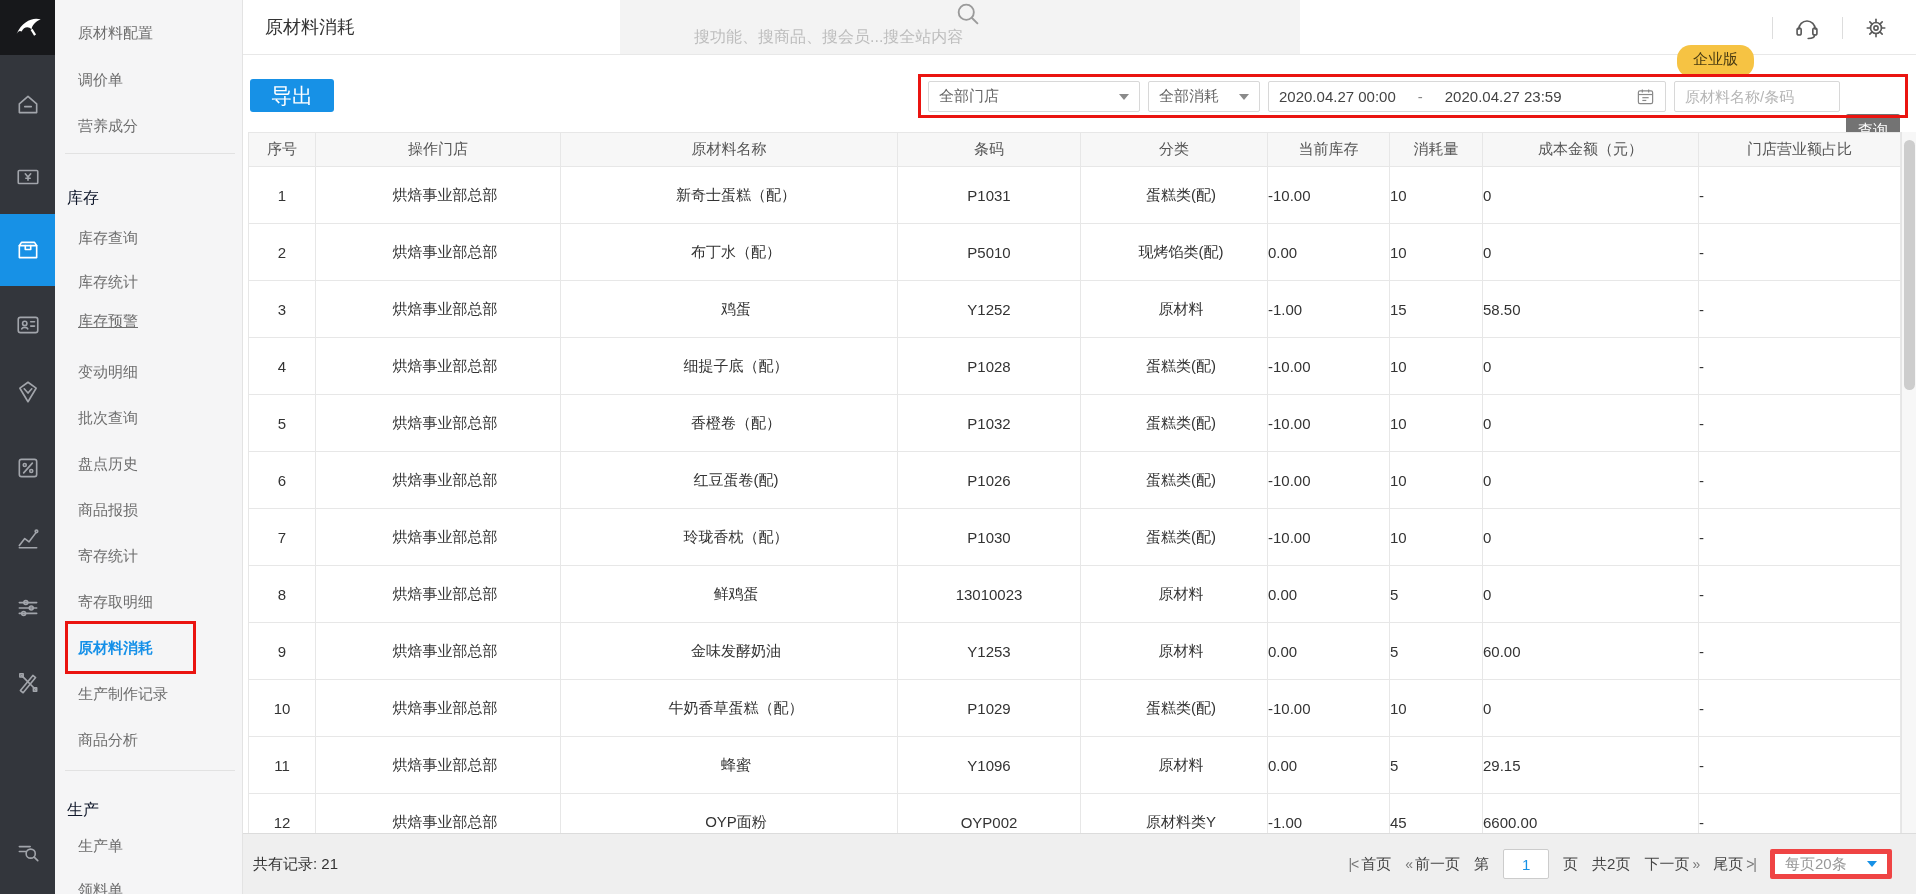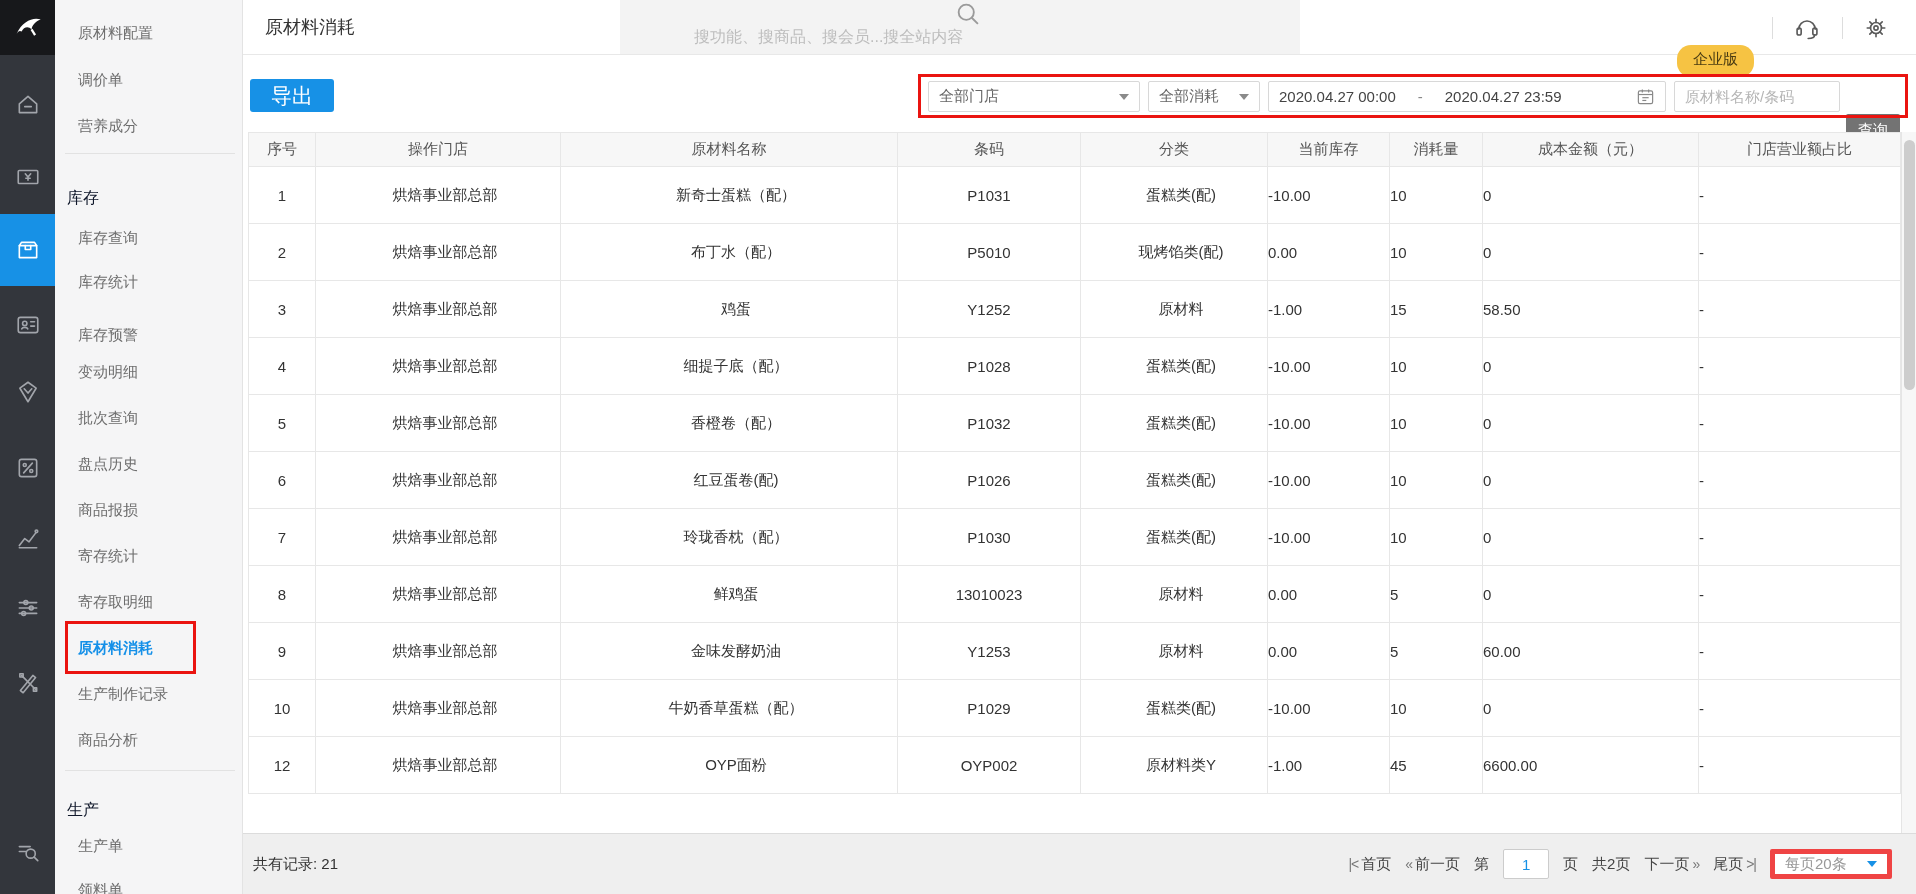--- a/index.html
+++ b/index.html
@@ -162,21 +162,21 @@
 </div>
 
 <div id="sidebar">
     <div class="side-item" style="top: 18px;">原材料配置</div>
     <div class="side-item" style="top: 65px;">调价单</div>
     <div class="side-item" style="top: 111px;">营养成分</div>
     <div class="side-divider" style="top: 153px;"></div>
     <div class="side-section" style="top: 175px;">库存</div>
     <div class="side-item" style="top: 223px;">库存查询</div>
     <div class="side-item" style="top: 267px;">库存统计</div>
-    <div class="side-item" style="top: 320px;">库存预警</div>
+    <div class="side-item" style="top: 306px; text-decoration: underline;">库存预警</div>
     <div class="side-item" style="top: 357px;">变动明细</div>
     <div class="side-item" style="top: 403px;">批次查询</div>
     <div class="side-item" style="top: 449px;">盘点历史</div>
     <div class="side-item" style="top: 495px;">商品报损</div>
     <div class="side-item" style="top: 541px;">寄存统计</div>
     <div class="side-item" style="top: 587px;">寄存取明细</div>
     <div class="side-item active" style="top: 633px;">原材料消耗</div>
     <div class="side-item" style="top: 679px;">生产制作记录</div>
     <div class="side-item" style="top: 725px;">商品分析</div>
     <div class="side-divider" style="top: 770px;"></div>
@@ -380,20 +380,31 @@
         </tr>
         <tr>
           <td class="c">10</td>
           <td class="l">烘焙事业部总部</td>
           <td class="l">牛奶香草蛋糕（配）</td>
           <td class="c">P1029</td>
           <td class="l">蛋糕类(配)</td>
           <td class="r">-10.00</td>
           <td class="r">10</td>
           <td class="r">0</td>
+          <td class="r">-</td>
+        </tr>
+        <tr>
+          <td class="c">11</td>
+          <td class="l">烘焙事业部总部</td>
+          <td class="l">蜂蜜</td>
+          <td class="c">Y1096</td>
+          <td class="l">原材料</td>
+          <td class="r">0.00</td>
+          <td class="r">5</td>
+          <td class="r">29.15</td>
           <td class="r">-</td>
         </tr>
         <tr>
           <td class="c">12</td>
           <td class="l">烘焙事业部总部</td>
           <td class="l">OYP面粉</td>
           <td class="c">OYP002</td>
           <td class="l">原材料类Y</td>
           <td class="r">-1.00</td>
           <td class="r">45</td>

